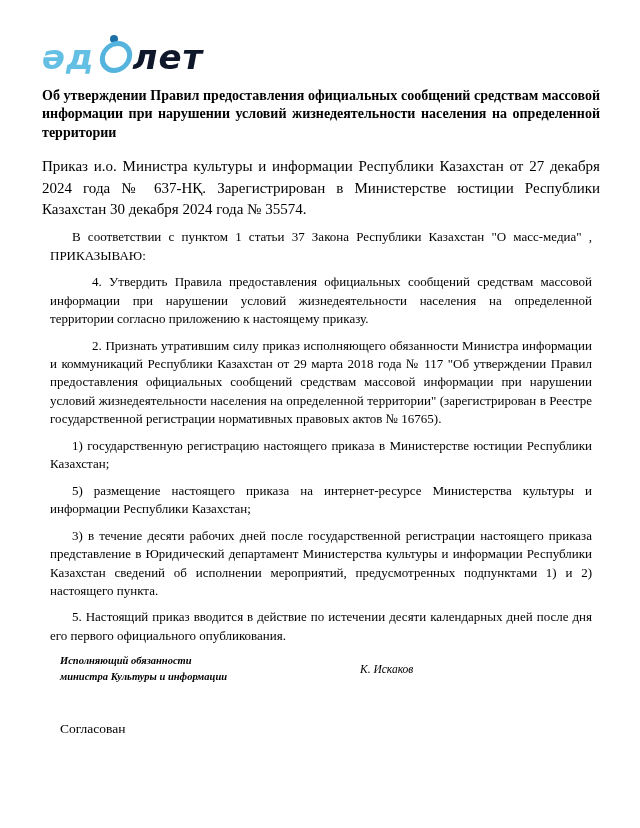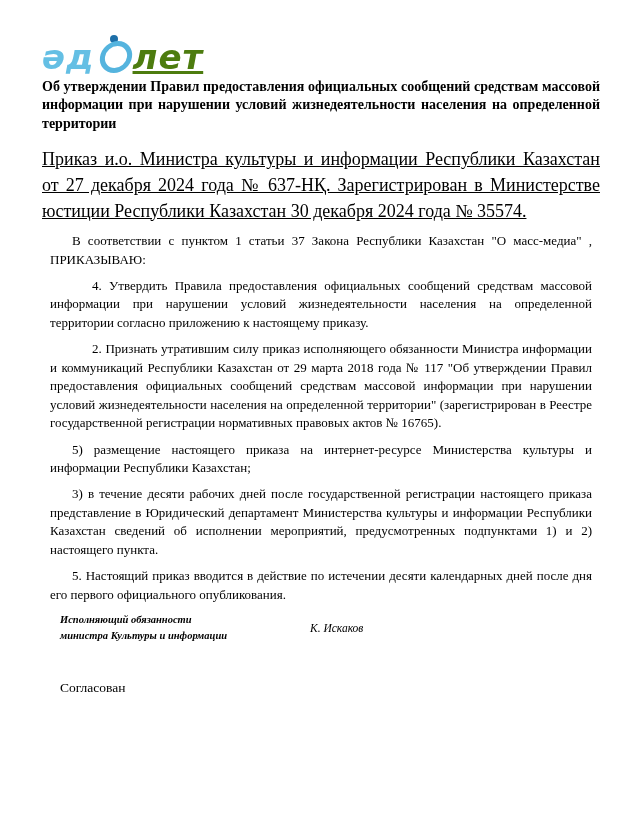--- a/index.html
+++ b/index.html
@@ -17,34 +17,34 @@
     font-family: "Liberation Serif", serif;
     color: #000000;
     overflow: hidden;
   }
 
   
   .logo {
     display: flex;
     align-items: flex-end;
     height: 48px;
-    margin-bottom: 4px;
+    margin-bottom: 13px;
     cursor: pointer;
     user-select: none;
   }
   .logo-txt {
     font-family: "DejaVu Sans", sans-serif;
     font-style: italic;
     font-weight: 800;
     font-size: 34px;
     line-height: 1;
     letter-spacing: 1px;
   }
   .logo-txt.left  { color: #64bfe4; }
-  .logo-txt.right { color: #4d7c0f; text-decoration: underline; }
+  .logo-txt.right { color: #0f172a; }
   .logo-i {
     position: relative;
     width: 34px;
     height: 42px;
     display: inline-block;
     margin: 0 2px;
   }
   .logo-i-ring {
     position: absolute;
     bottom: 1px;
@@ -67,25 +67,24 @@
 
   
   .doc-title {
     font-size: 14px;
     font-weight: bold;
     line-height: 1.32;
     text-align: justify;
     margin: 4px 0 14px 0;
   }
   .meta {
-    font-size: 18px;
+    font-size: 15px;
     line-height: 1.42;
     text-align: justify;
     margin: 4px 0 2px 0;
-    text-decoration: underline;
   }
   .para {
     font-size: 13px;
     line-height: 1.42;
     text-align: justify;
     margin: 8px;
   }
   .ind-1 { text-indent: 22px; }
   .ind-2 { text-indent: 42px; }
 
@@ -99,21 +98,21 @@
     margin-left: 18px;
     font-style: italic;
     font-weight: bold;
     font-size: 10.5px;
     line-height: 1.5;
     width: 190px;
   }
   .sig-name {
     font-style: italic;
     font-size: 11.5px;
-    margin-left: 60px;
+    margin-left: 110px;
   }
 
   .footer-text {
     margin: 36px 0 12px 18px;
     font-size: 13.5px;
   }
 </style>
 </head>
 <body>
 
@@ -128,20 +127,21 @@
     <span class="logo-txt right">лет</span>
   </div>
 
   <h1 class="doc-title">Об утверждении Правил предоставления официальных сообщений средствам массовой информации при нарушении условий жизнедеятельности населения на определенной территории</h1>
 
   <p class="meta">Приказ и.о. Министра культуры и информации Республики Казахстан от 27 декабря 2024 года № 637-НҚ. Зарегистрирован в Министерстве юстиции Республики Казахстан 30 декабря 2024 года № 35574.</p>
 
   <p class="para ind-1">В соответствии с пунктом 1 статьи 37 Закона Республики Казахстан "О масс-медиа" , ПРИКАЗЫВАЮ:</p>
   <p class="para ind-2">4. Утвердить Правила предоставления официальных сообщений средствам массовой информации при нарушении условий жизнедеятельности населения на определенной территории согласно приложению к настоящему приказу.</p>
   <p class="para ind-2">2. Признать утратившим силу приказ исполняющего обязанности Министра информации и коммуникаций Республики Казахстан от 29 марта 2018 года № 117 "Об утверждении Правил предоставления официальных сообщений средствам массовой информации при нарушении условий жизнедеятельности населения на определенной территории" (зарегистрирован в Реестре государственной регистрации нормативных правовых актов № 16765).</p>
+  <p class="para ind-1">1) государственную регистрацию настоящего приказа в Министерстве юстиции Республики Казахстан;</p>
   <p class="para ind-1">5) размещение настоящего приказа на интернет-ресурсе Министерства культуры и информации Республики Казахстан;</p>
   <p class="para ind-1">3) в течение десяти рабочих дней после государственной регистрации настоящего приказа представление в Юридический департамент Министерства культуры и информации Республики Казахстан сведений об исполнении мероприятий, предусмотренных подпунктами 1) и 2) настоящего пункта.</p>
   <p class="para ind-1">5. Настоящий приказ вводится в действие по истечении десяти календарных дней после дня его первого официального опубликования.</p>
 
   <div class="signature">
     <div class="sig-left">
       <div>Исполняющий обязанности</div>
       <div>министра Культуры и информации</div>
     </div>
     <div class="sig-name">К. Искаков</div>

